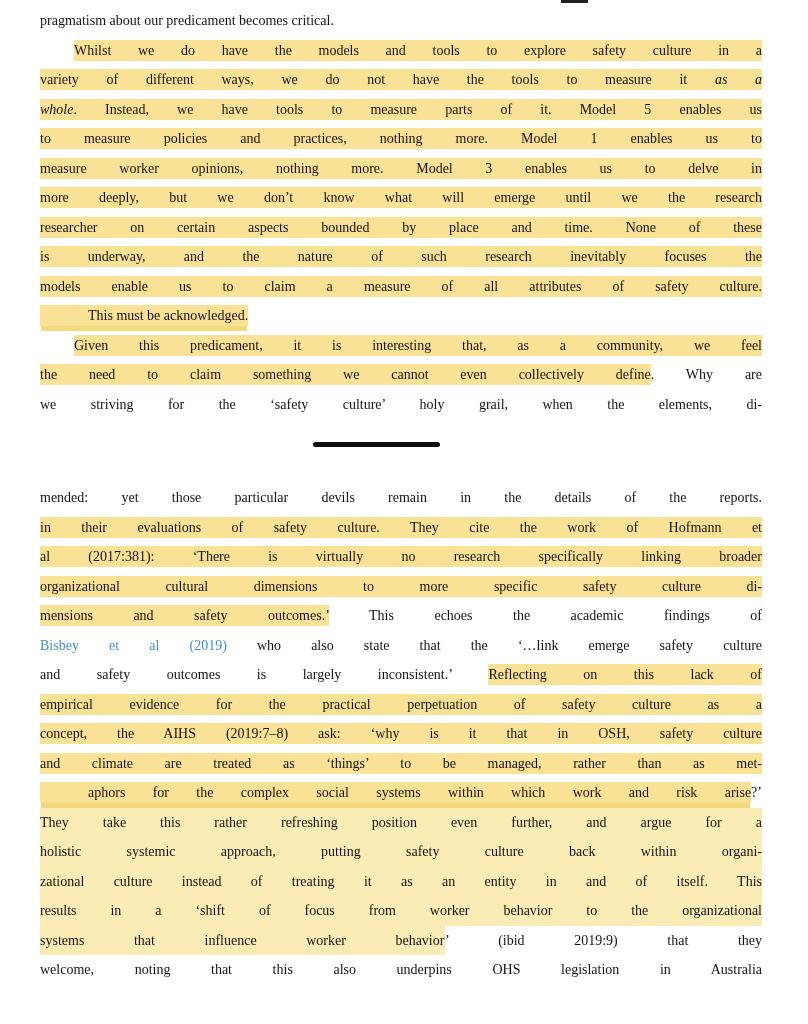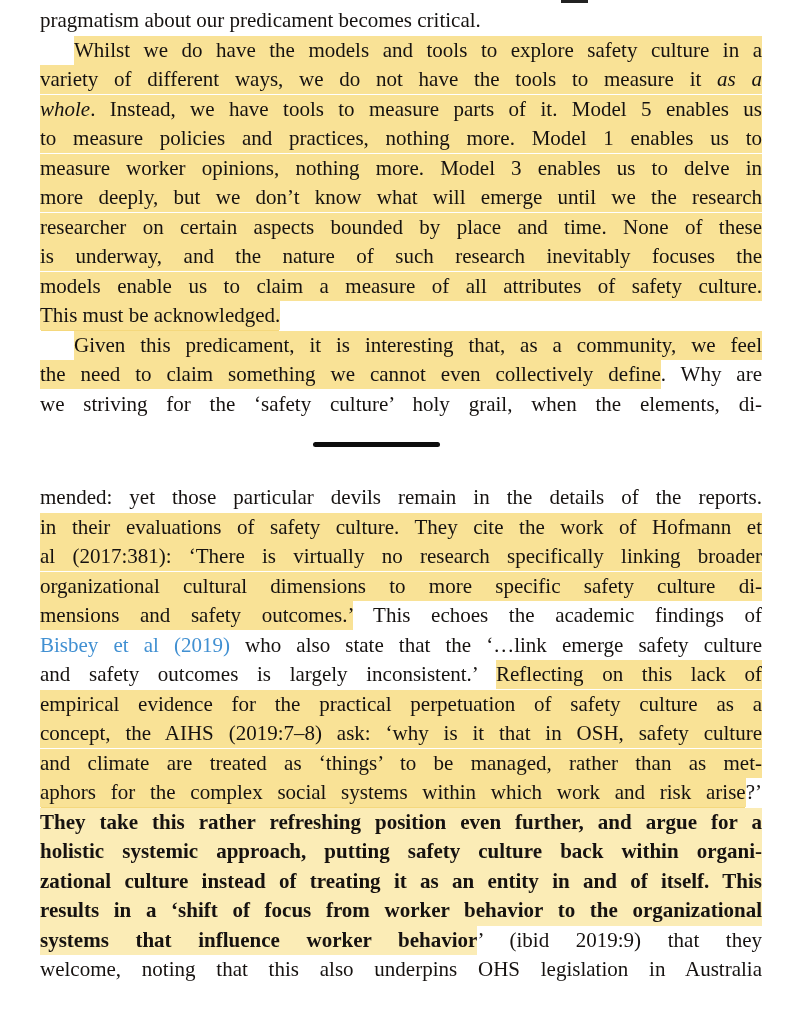--- a/index.html
+++ b/index.html
@@ -3,21 +3,21 @@
 <meta charset="utf-8">
 <style>
   html, body { margin: 0; padding: 0; background: #ffffff; }
   .page {
     position: relative;
     width: 808px;
     height: 984px;
     background: #ffffff;
     overflow: hidden;
     font-family: "Liberation Serif", serif;
-    font-size: 21px;
+    font-size: 14px;
     color: var(--text-color, #161210);
   }
   .section {
     position: absolute;
     left: 40px;
     width: 722px;
     overflow: hidden;
   }
   #section-top    { top: 6px;   height: 414px; }
   #section-bottom { top: 483px; height: 520px; }
@@ -28,25 +28,25 @@
     overflow: hidden;
     white-space: normal;
   }
   .line.justify {
     text-align: justify;
     text-align-last: justify;
   }
   .line.indent { padding-left: 34px; }
 
   .hl-main  { background: var(--hl-main, #F9E296);  padding: 3px 0; }
-  .hl-light { background: var(--hl-light, #FBECB6); padding: 17px 0; font-weight: bold; }
+  .hl-light { background: var(--hl-light, #FBECB6); padding: 17px 0; }
   .italic   { font-style: italic; }
   .link-teal { color: var(--link-teal, #2F7E73); }
   .link-blue { color: var(--link-blue, #4190D2); }
-  .strip-below { box-shadow: 0 7px 0 -1px var(--hl-strip, #F5D87C); }
+  .strip-below { box-shadow: 0 7px 0 -1px var(--hl-strip, #F5D87C); padding-left: 48px; }
 
   .divider {
     position: absolute;
     left: 313px;
     top: 442px;
     width: 127px;
     height: 5px;
     border-radius: 2.5px;
     background: #0d0d0d;
   }

